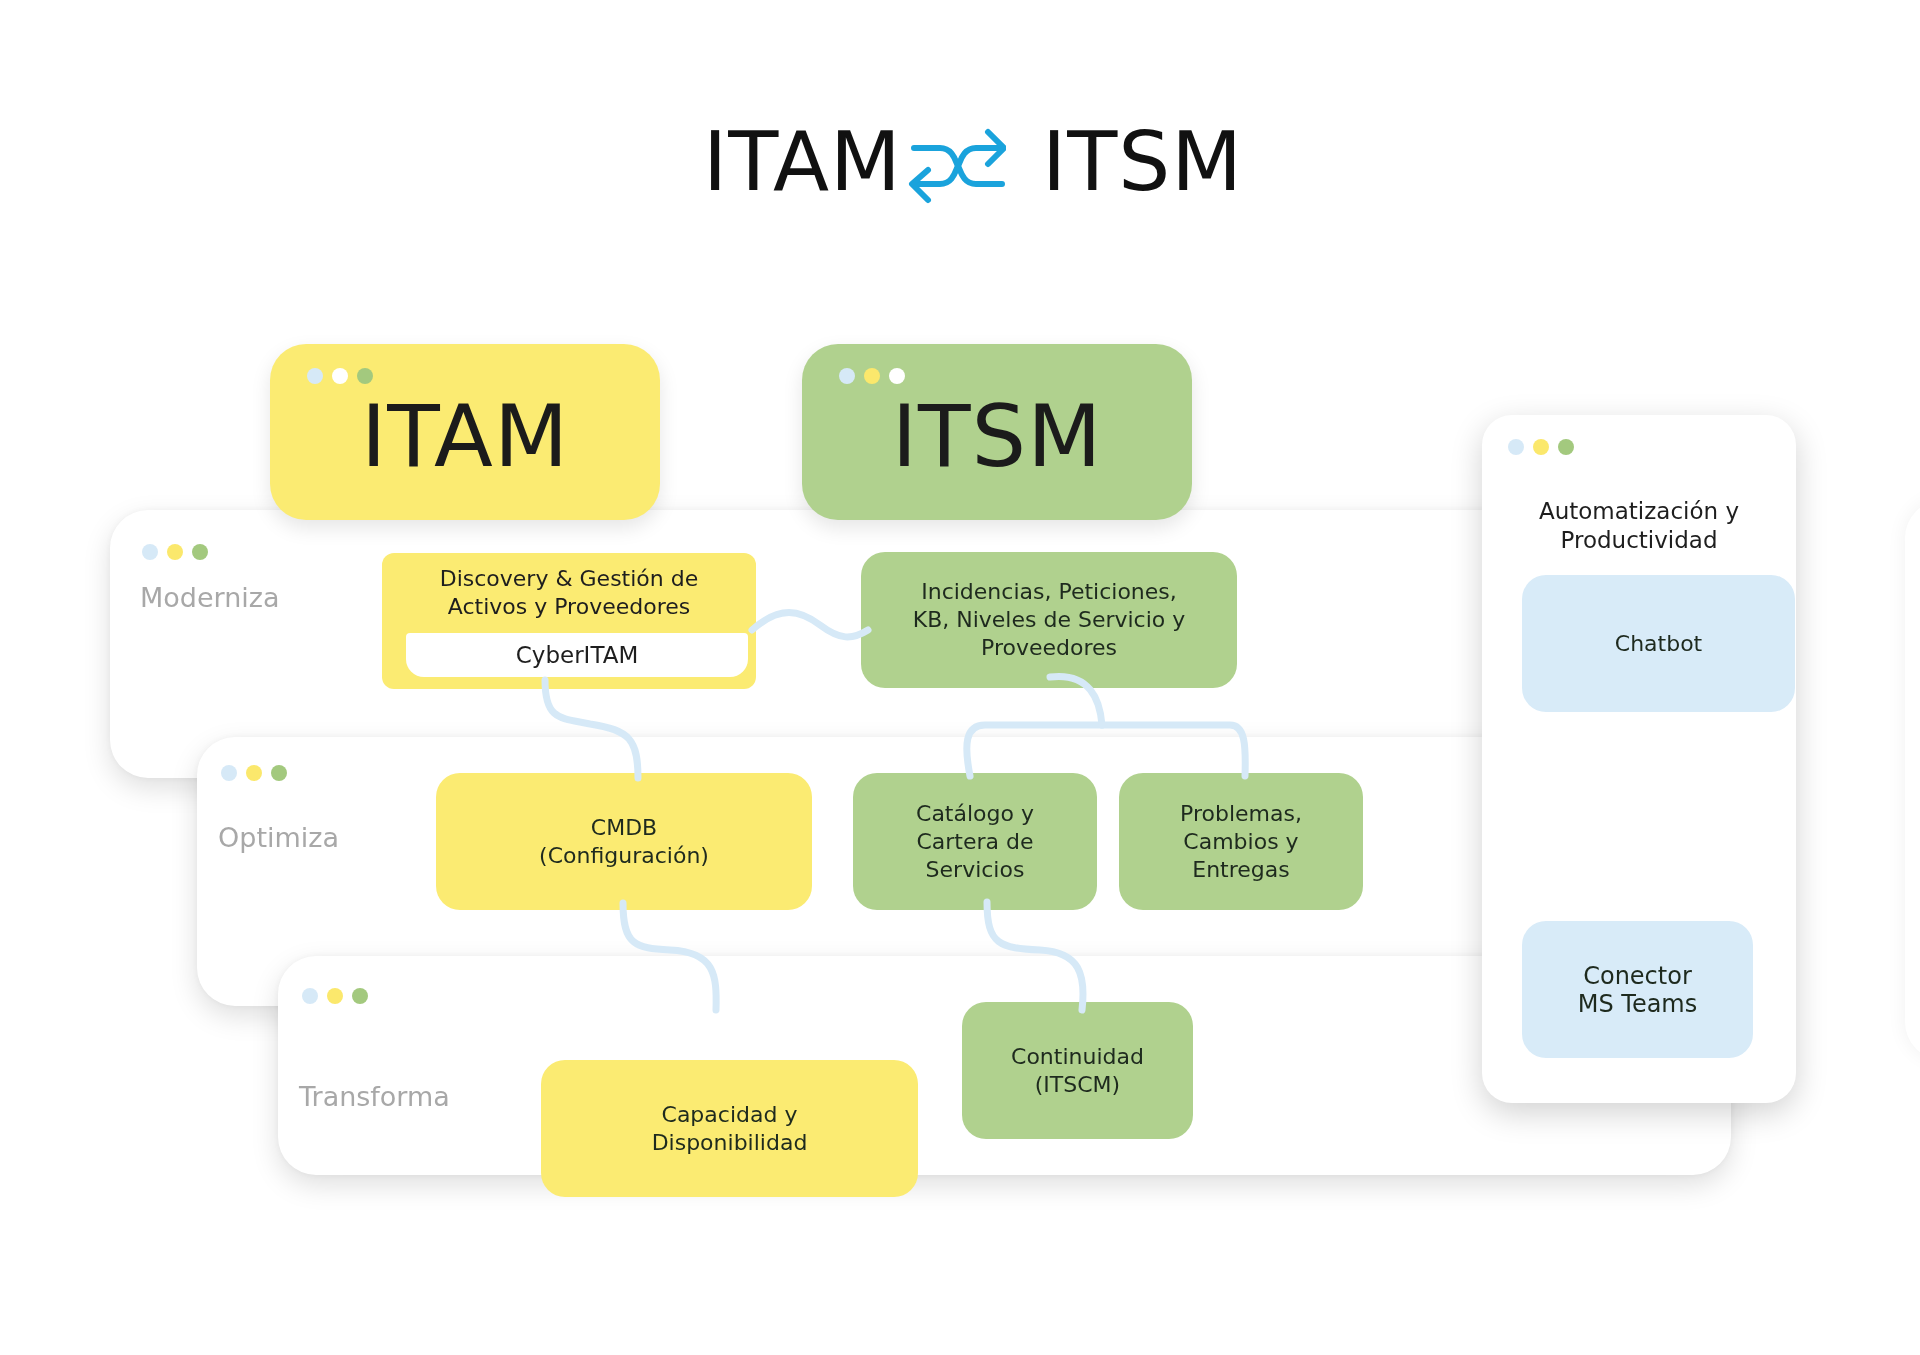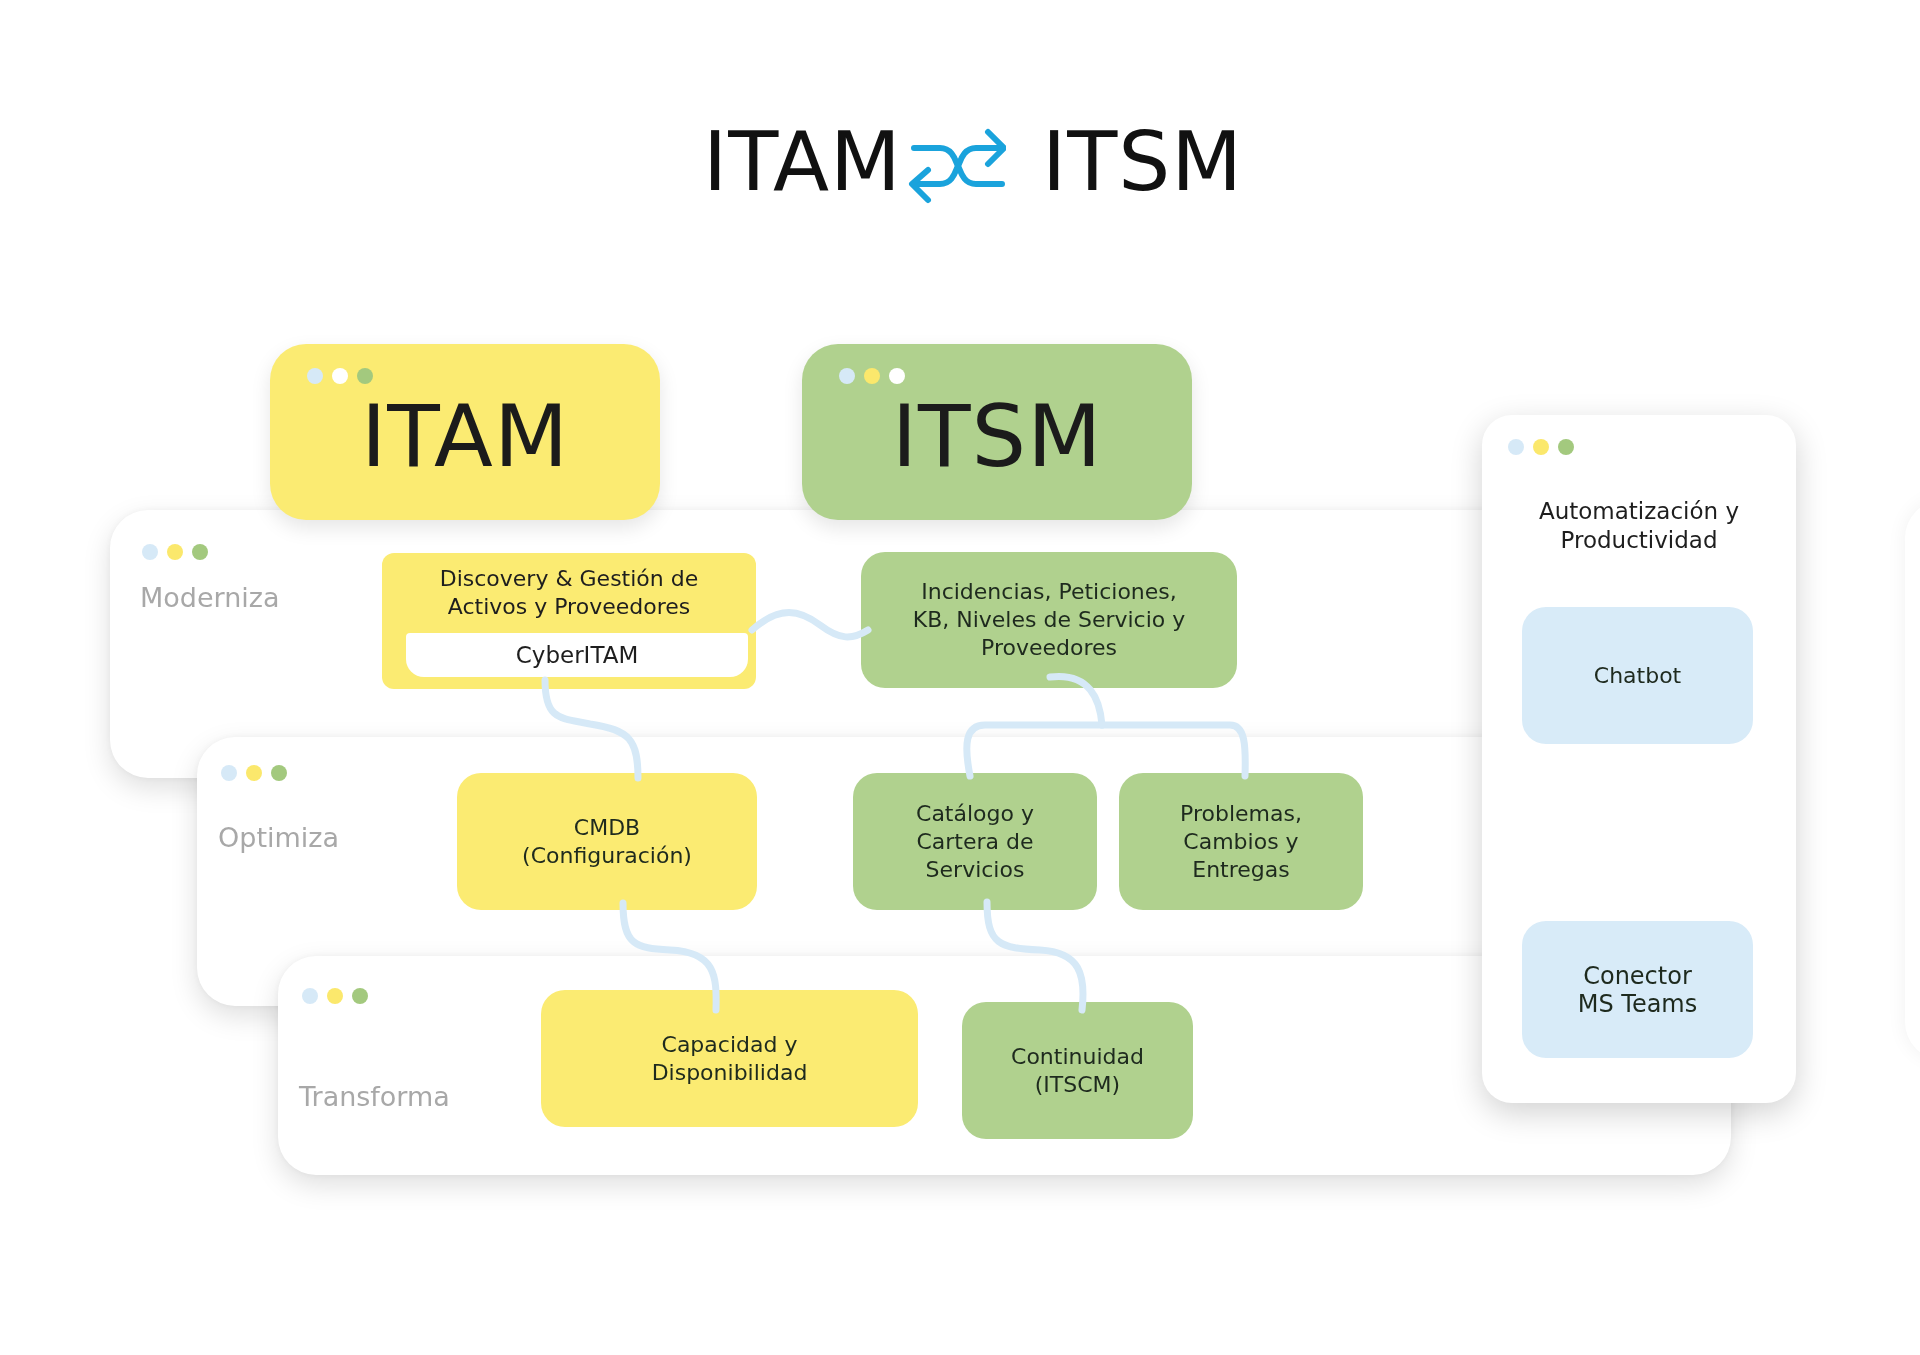--- a/index.html
+++ b/index.html
@@ -121,30 +121,30 @@
 
 <div class="disc-box" style="left:382px; top:553px; width:374px; height:136px;">
   <div class="disc-top">Discovery &amp; Gestión de
 Activos y Proveedores</div>
   <div class="disc-inner">CyberITAM</div>
 </div>
 <div class="box green-bg" style="left:861px; top:552px; width:376px; height:136px;">Incidencias, Peticiones,
 KB, Niveles de Servicio y
 Proveedores</div>
 
-<div class="box yellow-bg" style="left:457px; top:773px; width:300px; height:137px;">CMDB
+<div class="box yellow-bg" style="left:436px; top:773px; width:376px; height:137px;">CMDB
 (Configuración)</div>
 <div class="box green-bg" style="left:853px; top:773px; width:244px; height:137px;">Catálogo y
 Cartera de
 Servicios</div>
 <div class="box green-bg" style="left:1119px; top:773px; width:244px; height:137px;">Problemas,
 Cambios y
 Entregas</div>
 
-<div class="box yellow-bg" style="left:541px; top:990px; width:377px; height:137px;">Capacidad y
+<div class="box yellow-bg" style="left:541px; top:1060px; width:377px; height:137px;">Capacidad y
 Disponibilidad</div>
 <div class="box green-bg" style="left:962px; top:1002px; width:231px; height:137px;">Continuidad
 (ITSCM)</div>
 
 <svg class="connectors" viewBox="0 0 1920 1355">
   <g fill="none" stroke="#d6e9f7" stroke-width="7" stroke-linecap="round">
     <path d="M752 630 C780 605 800 610 820 625 C840 640 852 640 868 630"></path>
     <path d="M545 680 C545 720 560 718 590 724 C630 730 638 740 638 778"></path>
     <path d="M1050 677 C1090 672 1100 700 1102 725"></path>
     <path d="M1102 725 H985 C965 725 964 745 970 776"></path>
@@ -155,16 +155,16 @@
 </svg>
 
 <div class="panel" style="left:1482px; top:415px; width:314px; height:688px; border-radius:30px; box-shadow:0 10px 32px rgba(0,0,0,0.18);">
   <div class="dots" style="left:26px; top:24px;">
     <span class="dot blue"></span>
     <span class="dot yellow"></span>
     <span class="dot green"></span>
   </div>
   <div class="side-title" style="top:82px;">Automatización y
 Productividad</div>
-  <div class="box blue-bg" style="left:40px; top:192px; width:231px; height:137px;">Chatbot</div>
+  <div class="box blue-bg" style="left:40px; top:160px; width:273px; height:137px;">Chatbot</div>
   <div class="box blue-bg" style="left:40px; top:506px; width:231px; height:137px; font-size:24px;">Conector
 MS Teams</div>
 </div>
 
 </body></html>

